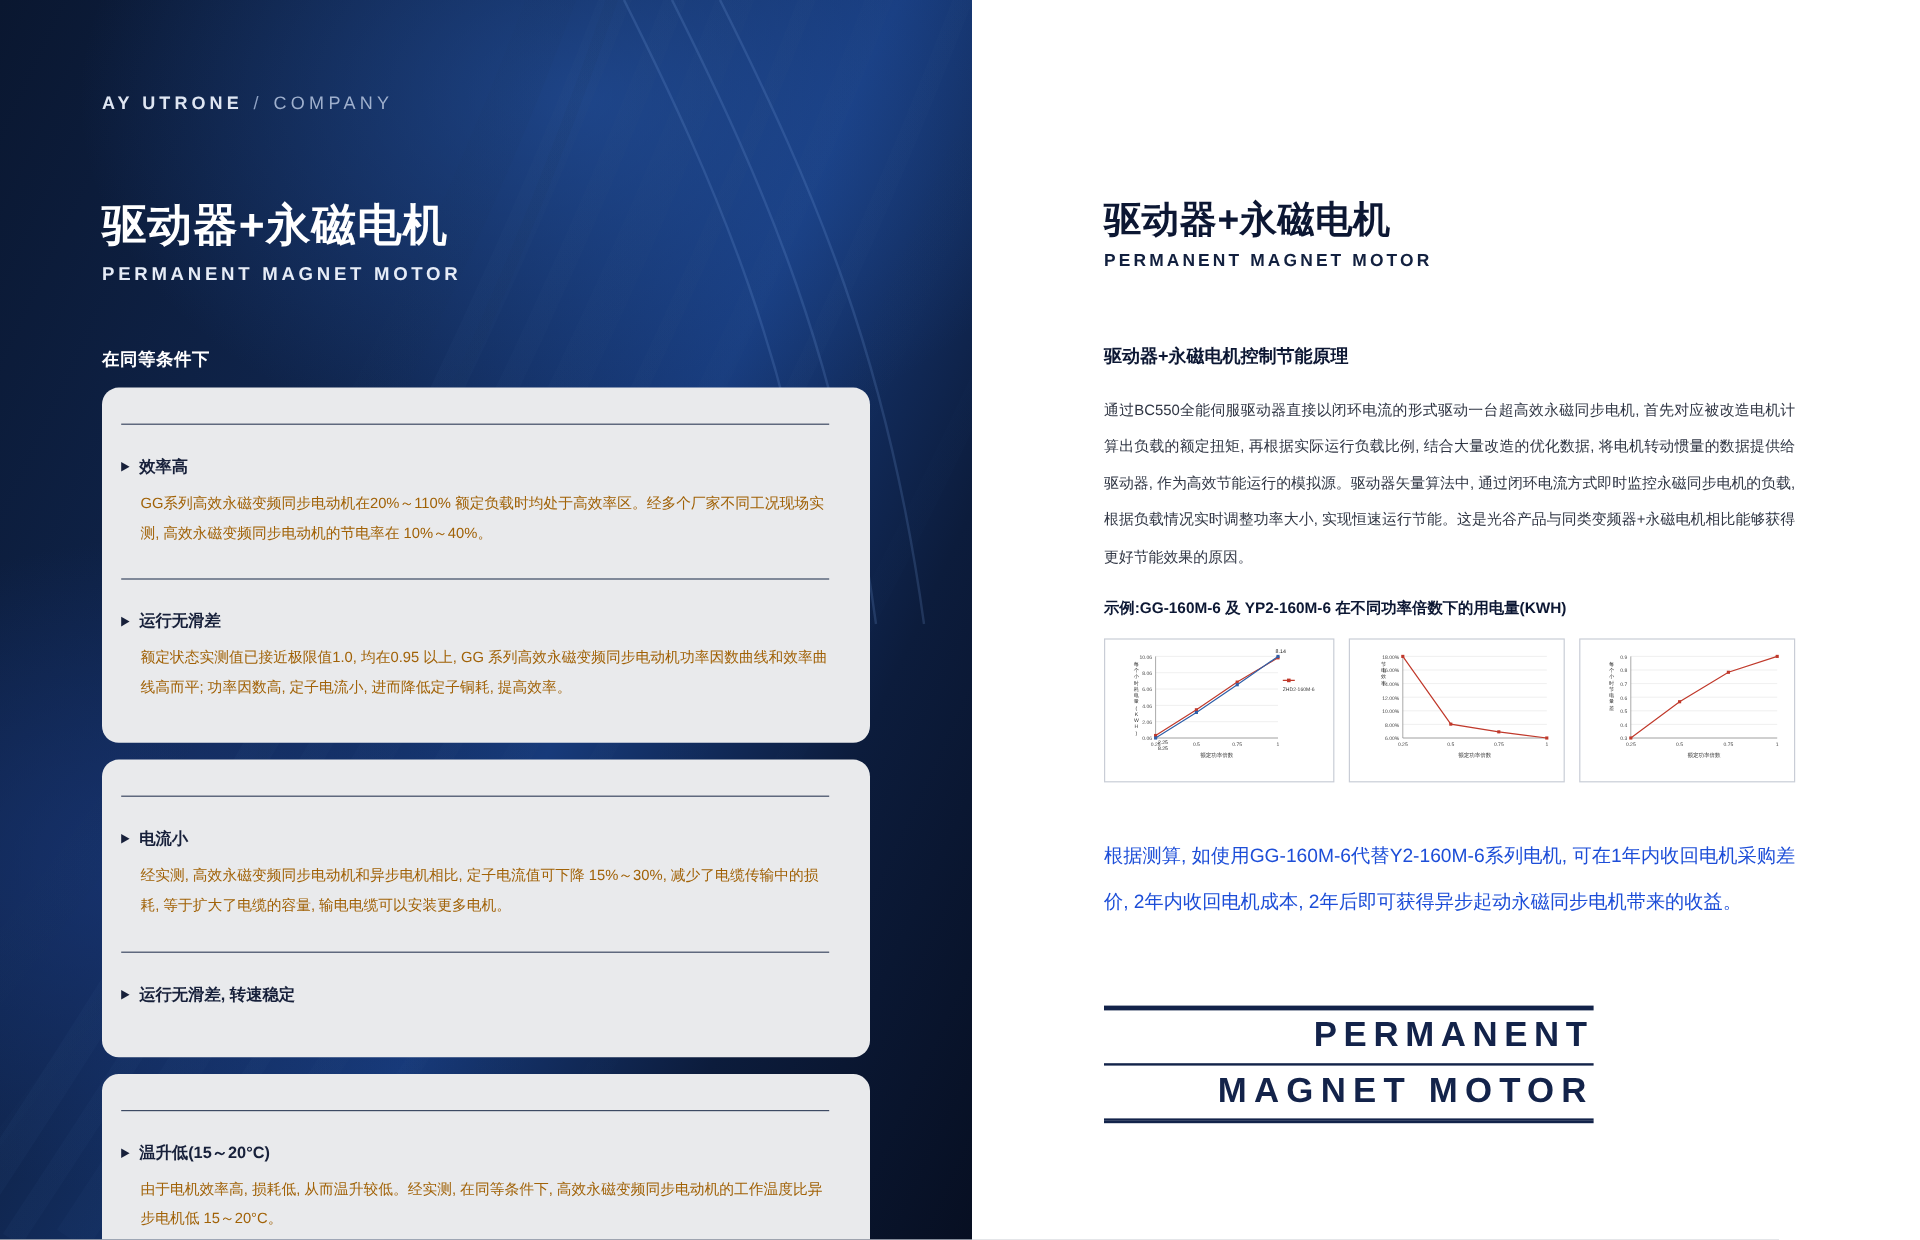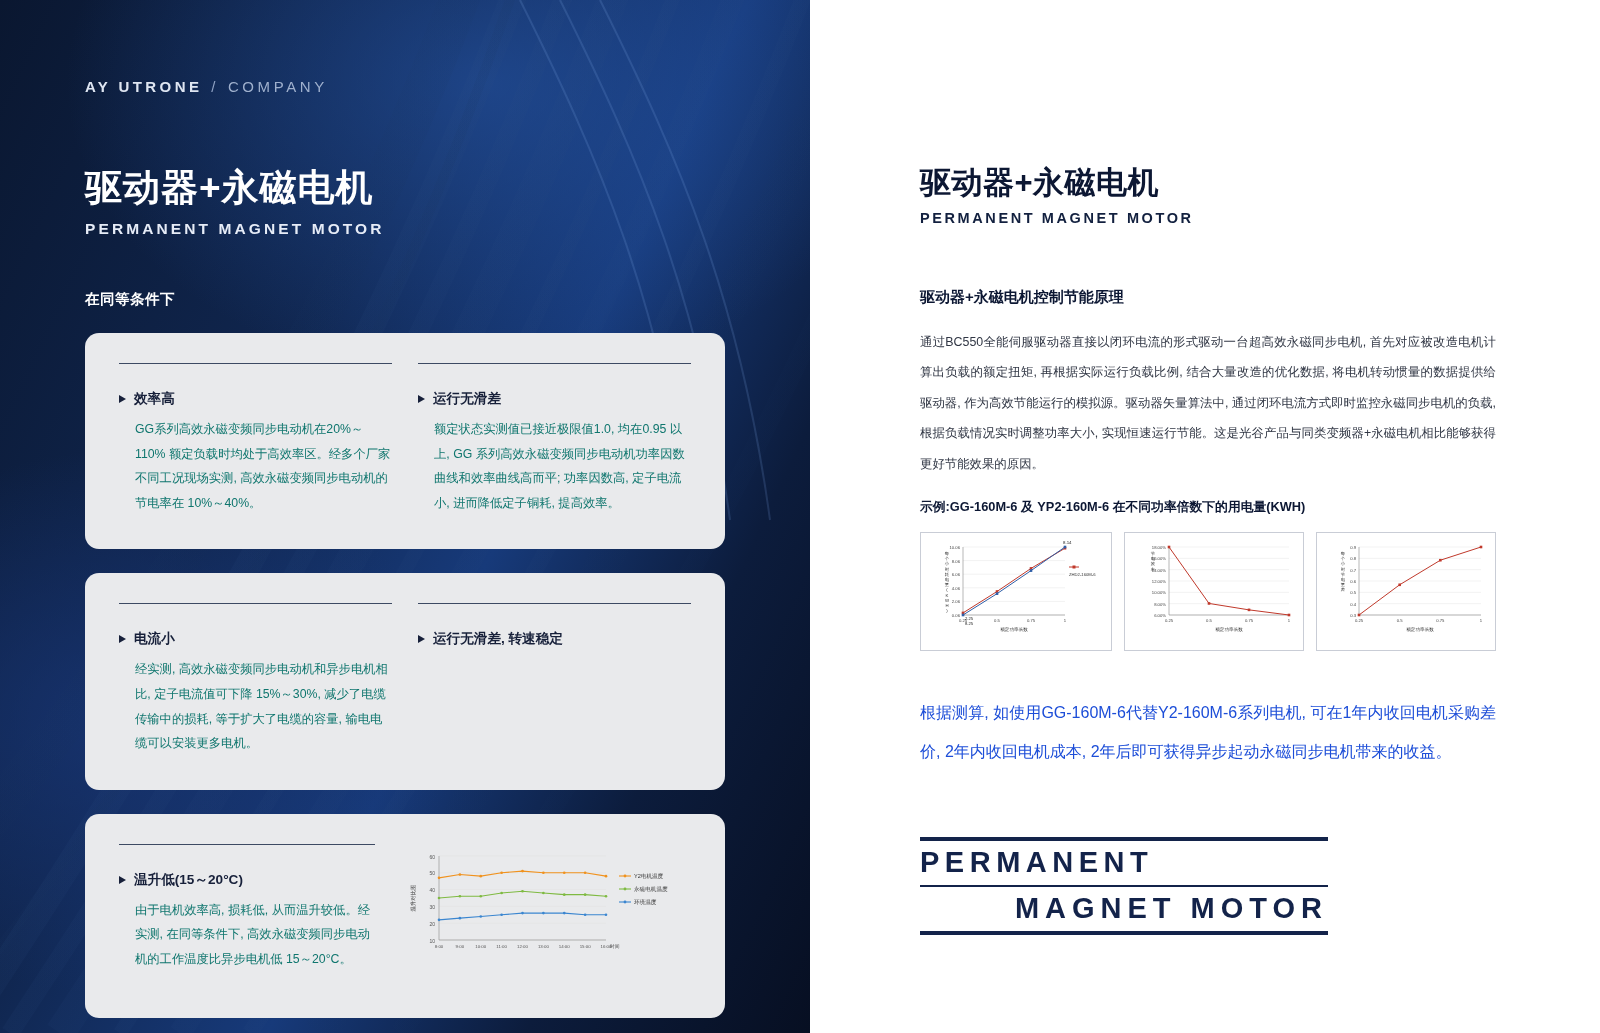--- a/index.html
+++ b/index.html
@@ -66,24 +66,25 @@
     font-size: 14.5px;
     color: #ffffff;
     font-weight: 700;
     letter-spacing: .5px;
   }
 
   .card {
     position: relative;
     background: #e9eaec;
     border-radius: 14px;
-    margin-top: 24px;
-    padding: 30px 34px 34px 34px;
+    margin-top: 14px;
+    padding: 30px 34px 34px 16px;
     display: flex;
     gap: 26px;
+    flex-direction: column;
   }
   .card.two-col > .col { flex: 1 1 0; }
   .col-rule {
     border-top: 1.4px solid #3d4a63;
     margin-bottom: 26px;
   }
   .col-head {
     display: flex; align-items: center; gap: 8px;
     font-size: 13.6px; font-weight: 700; color: #17203a;
     margin-bottom: 9px;
@@ -91,21 +92,21 @@
   .tri {
     width: 0; height: 0;
     border-left: 7px solid #17203a;
     border-top: 4.6px solid transparent;
     border-bottom: 4.6px solid transparent;
     display: inline-block;
   }
   .col-body {
     font-size: 12.3px;
     line-height: 2.0;
-    color: #0f766e;
+    color: #a16207;
     padding-left: 16px;
   }
 
   .card.chart-card { padding-bottom: 46px; }
   .chart-box {
     flex: 1 1 0;
     display: flex; align-items: center; justify-content: center;
   }
 
   
@@ -178,21 +179,21 @@
   .wm-line {
     border-top: 2.2px solid #13234a;
     border-bottom: 2.2px solid #13234a;
   }
   .wm-row {
     font-size: 29px;
     font-weight: 700;
     color: #13234a;
     letter-spacing: 5.5px;
     padding: 5px 0 6px 0;
-    text-align: left;
+    text-align: right;
     font-family: "Liberation Sans", sans-serif;
   }
   .wm-row.second { text-align: right; letter-spacing: 6px; }
   .wm-mid { border-top: 2.2px solid #13234a; }
 </style>
 </head>
 <body>
 
 <div class="page">
 

